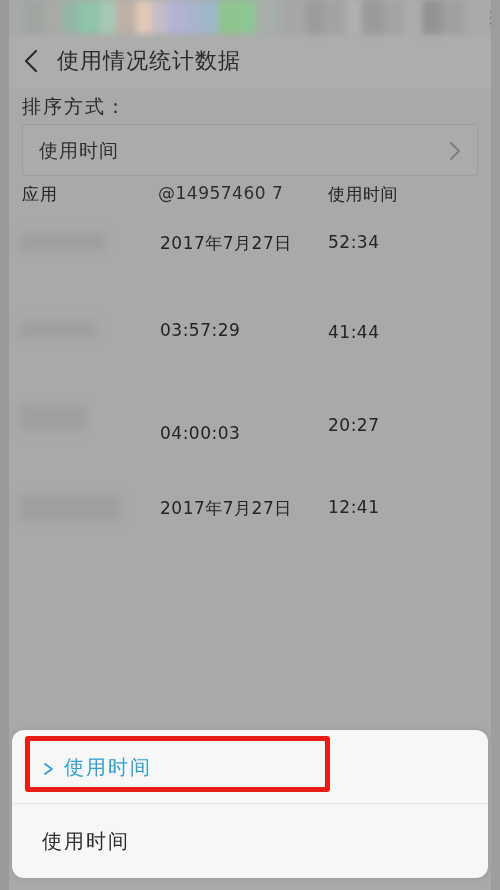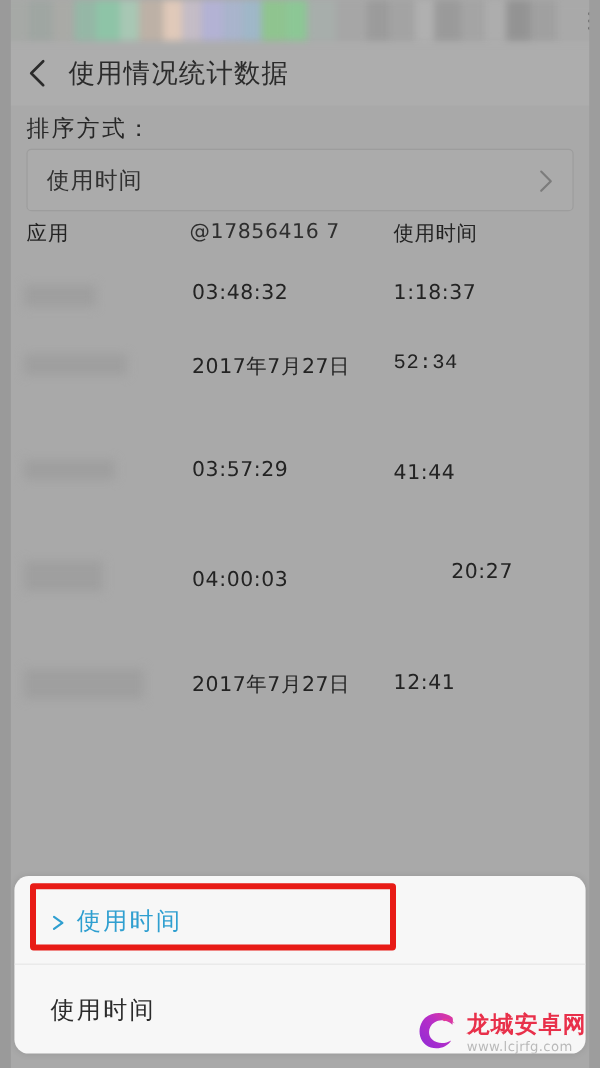--- a/index.html
+++ b/index.html
@@ -306,98 +306,70 @@
     </span>
   </div>
 
   <div id="table">
 
     <div class="row" style="height:28px;">
       <span class="cell-app" style="top:0;">应用</span>
       <span class="cell-time" style="top:0;">使用时间</span>
     </div>
 
-    <div class="row" style="height:62px;">
-      <span class="redact" style="top:26px;width:60px;height:19px;">
-          <b></b>
-        </span>
-      <span class="cell-last" style="top:23px;">03:48:32</span>
-      <span class="cell-time" style="top:23px;">1:18:37</span>
-    </div>
 
     <div class="row" style="height:90px;">
       <span class="redact" style="top:22px;width:86px;height:18px;">
           <b></b>
         </span>
       <span class="cell-last" style="top:21px;">2017年7月27日</span>
-      <span class="cell-time" style="top:21px;font-family:Liberation Mono, monospace;">52:34</span>
+      <span class="cell-time" style="top:21px;">52:34</span>
     </div>
 
     <div class="row" style="height:90px;">
       <span class="redact" style="top:20px;width:76px;height:17px;">
           <b></b>
         </span>
       <span class="cell-last" style="top:19px;text-align:center;">03:57:29</span>
       <span class="cell-time" style="top:21px;">41:44</span>
     </div>
 
     <div class="row" style="height:88px;">
       <span class="redact" style="top:14px;width:66px;height:26px;">
           <b></b>
         </span>
-      <span class="cell-last" style="top:20px;">04:00:03</span>
-      <span class="cell-time" style="top:14px;margin-left:48px;">20:27</span>
+      <span class="cell-last" style="top:32px;">04:00:03</span>
+      <span class="cell-time" style="top:24px;">20:27</span>
     </div>
 
     <div class="row" style="height:84px;">
       <span class="redact" style="top:16px;width:100px;height:26px;">
           <b></b>
         </span>
       <span class="cell-last" style="top:18px;">2017年7月27日</span>
       <span class="cell-time" style="top:18px;text-align:right;">12:41</span>
     </div>
   </div>
 
-  <div id="wm-number">@17856416 7</div>
+  <div id="wm-number">@14957460 7</div>
 
   <div id="sheet">
 
     <div class="sheet-item selected">
       <span class="chev">
         <svg width="14" height="14" viewBox="0 0 14 14">
           <path d="M3 2 L10 7 L3 12" fill="none" stroke="#2f9fd0" stroke-width="1.8" stroke-linecap="round" stroke-linejoin="round"></path>
         </svg>
       </span><span>使用时间</span>
     </div>
 
 
     <div class="sheet-item">
       <span>使用时间</span>
     </div>
   </div>
 
   <div id="annotation-box"></div>
 
-  <div id="watermark">
-    <span>
-      <svg width="42" height="42" viewBox="0 0 42 42">
-        <defs>
-          <linearGradient id="lg" x1="0" y1="1" x2="1" y2="0">
-            <stop offset="0%" stop-color="#8f2bd6"></stop>
-            <stop offset="55%" stop-color="#b62ec8"></stop>
-            <stop offset="100%" stop-color="#e23a9a"></stop>
-          </linearGradient>
-        </defs>
-        <path d="M33 10 C26 4 13 5 8 13 C3 21 6 32 15 35 C22 37 29 34 32 29
-                 C27 32 20 32 16 28 C12 24 13 17 18 14 C23 11 29 12 33 16
-                 C33 14 34 12 33 10 Z" fill="url(#lg)"></path>
-        <path d="M24 11 C28 10 33 12 35 15 C33 13 29 12 26 13 Z" fill="#e23a9a"></path>
-      </svg>
-    </span>
-    <span id="wm-text">
-      <span id="wm-title">龙城安卓网</span>
-      <span id="wm-url">www.lcjrfg.com</span>
-    </span>
-  </div>
 
   <div class="edge left"></div>
   <div class="edge right"></div>
 </div>
 
 </body></html>

